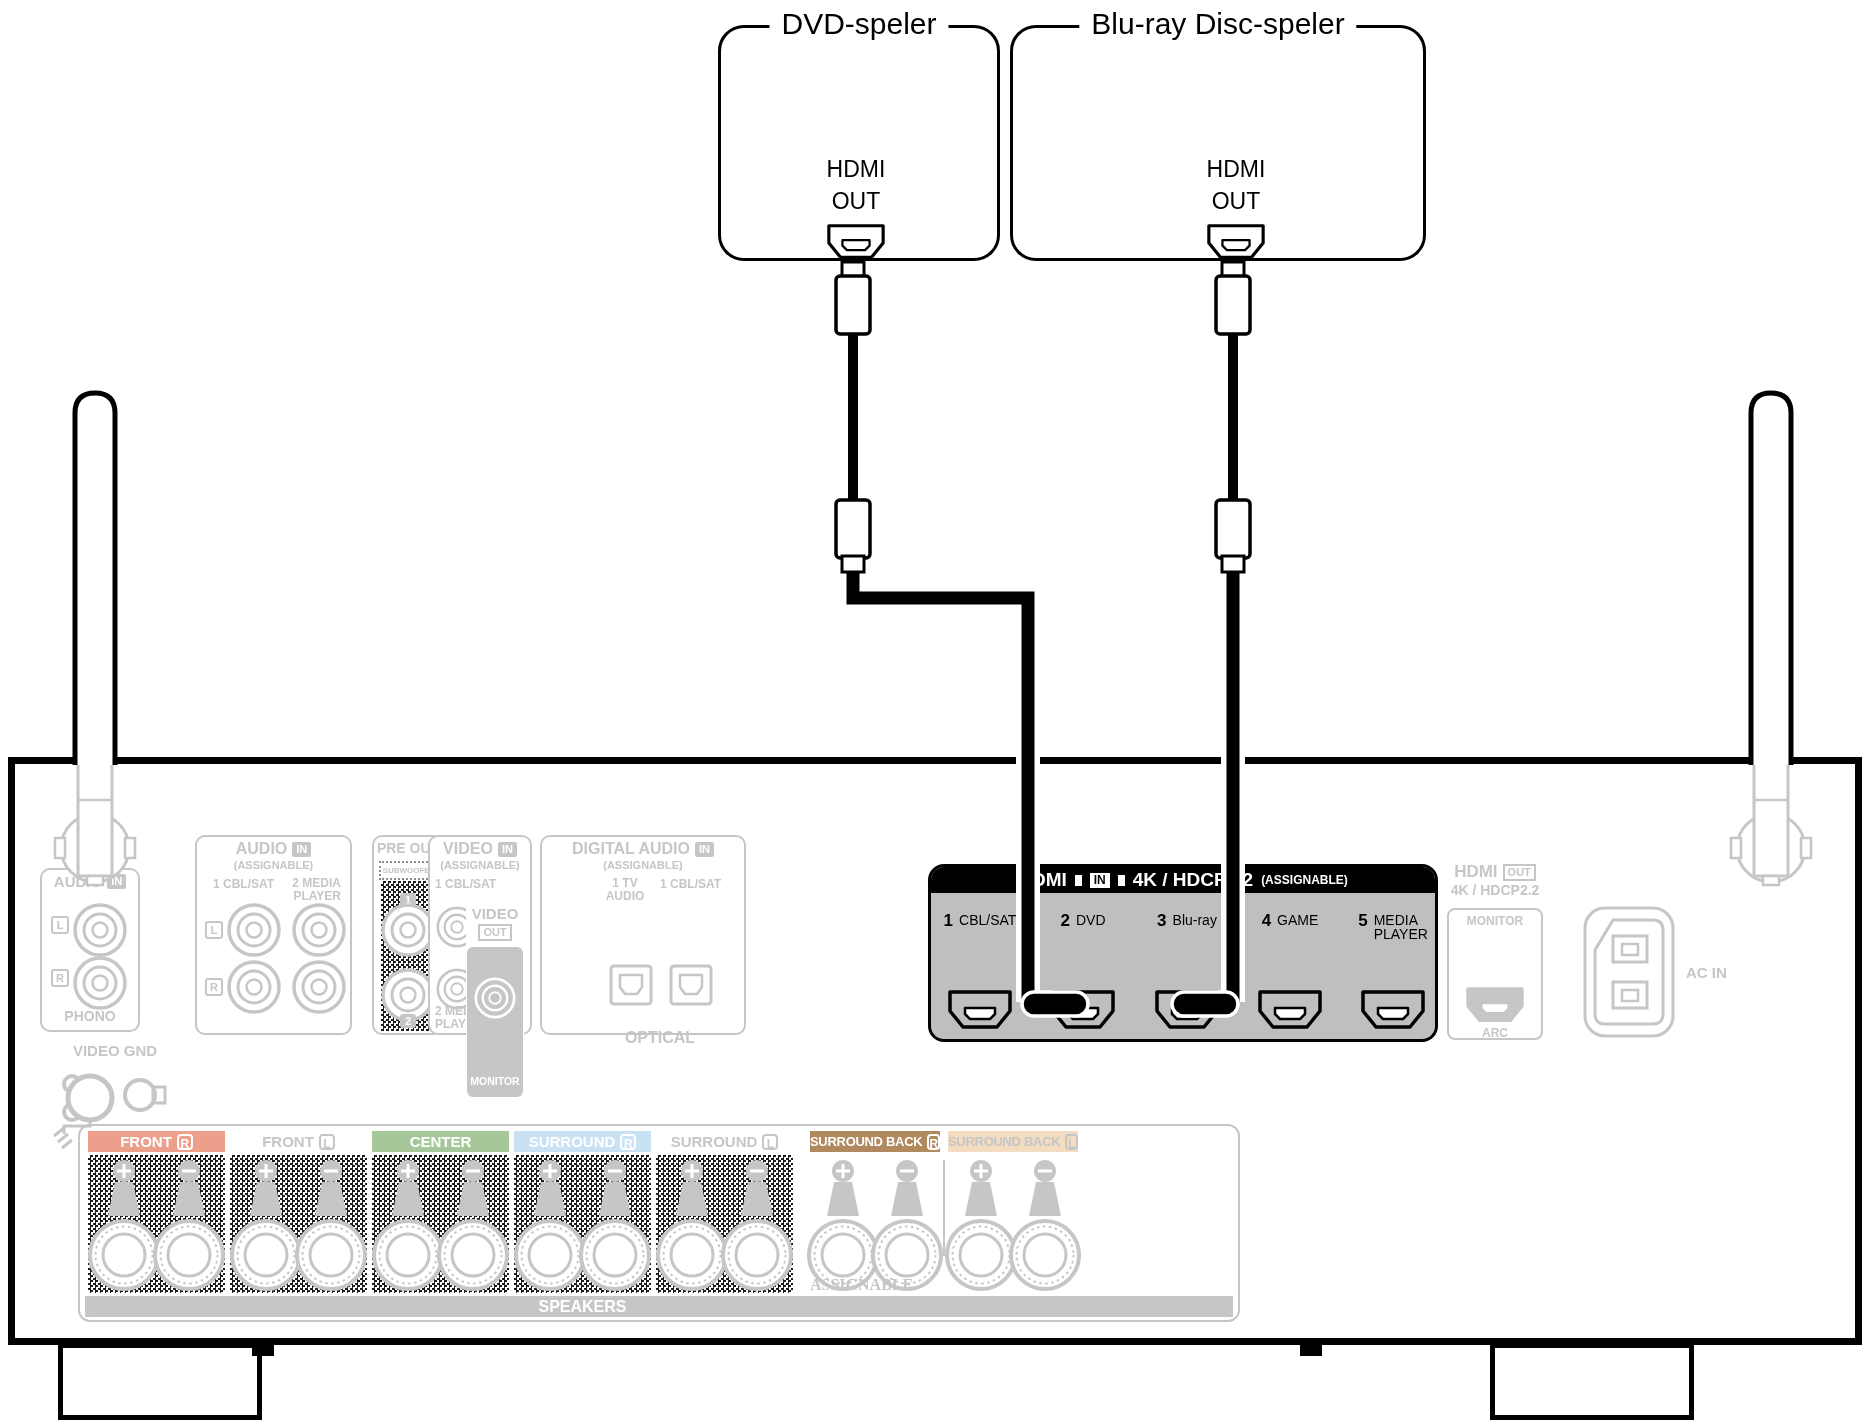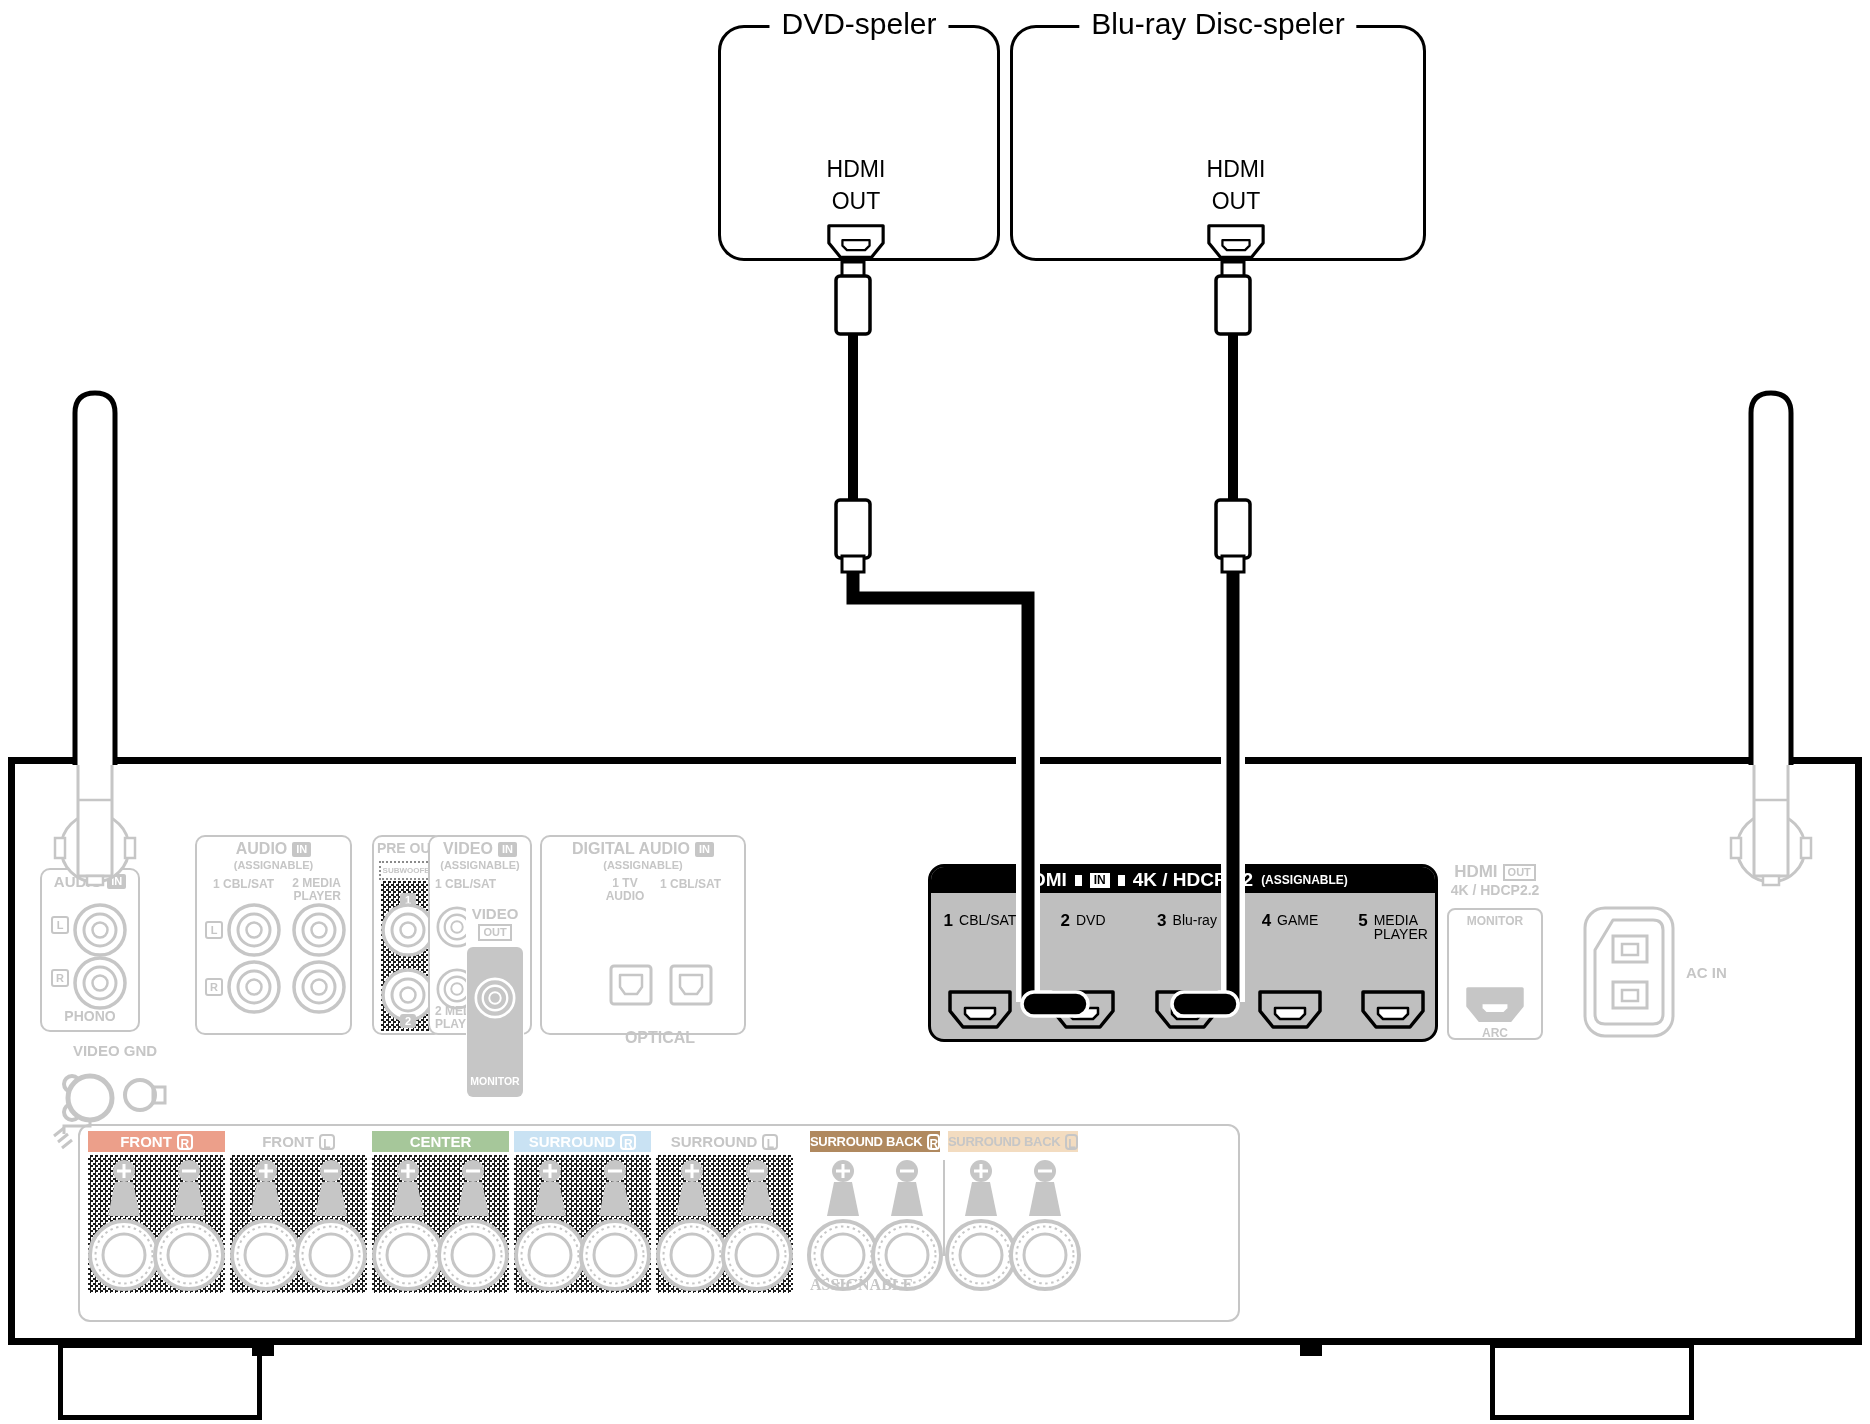--- a/index.html
+++ b/index.html
@@ -451,20 +451,23 @@
           <path d="M33 13 H47" stroke="#fff" stroke-width="3" fill="none"></path>
           <path d="M31 24 h18 l7 34 h-32 z" fill="#c6c6c6"></path>
           <circle cx="40" cy="97" r="34" fill="#fff" stroke="#c6c6c6" stroke-width="4"></circle>
           <circle cx="40" cy="97" r="28.5" fill="none" stroke="#c6c6c6" stroke-width="2" stroke-dasharray="2.5 3.5"></circle>
           <circle cx="40" cy="97" r="21" fill="none" stroke="#c6c6c6" stroke-width="3"></circle>
         </svg>
       </div>
     </div>
   <div class="abs" style="left:943px;top:1160px;width:2px;height:96px;background:var(--fade);"></div>
   <div class="gtext" style="left:810px;top:1276px;width:268px;font-size:16px;font-family:Liberation Serif, serif;">ASSIGNABLE</div>
+  <div id="spk-bar">
+      <span>SPEAKERS</span>
+    </div>
 
   <svg class="abs" style="left:50px;top:390px;" width="90" height="500">
     <circle cx="45" cy="458" r="34" fill="#fff" stroke="#c6c6c6" stroke-width="3"></circle>
     <rect x="5" y="448" width="10" height="20" fill="#fff" stroke="#c6c6c6" stroke-width="2.5"></rect>
     <rect x="75" y="448" width="10" height="20" fill="#fff" stroke="#c6c6c6" stroke-width="2.5"></rect>
     <rect x="28" y="368" width="34" height="118" fill="#fff" stroke="#c6c6c6" stroke-width="3"></rect>
     <path d="M28 410 H62" stroke="#c6c6c6" stroke-width="2.5"></path>
     <rect x="37" y="486" width="16" height="9" fill="#fff" stroke="#c6c6c6" stroke-width="2.5"></rect>
     <path d="M25 375 V23 Q25 3 45 3 Q65 3 65 23 V375" fill="#fff" stroke="#000" stroke-width="5"></path>
   </svg>

